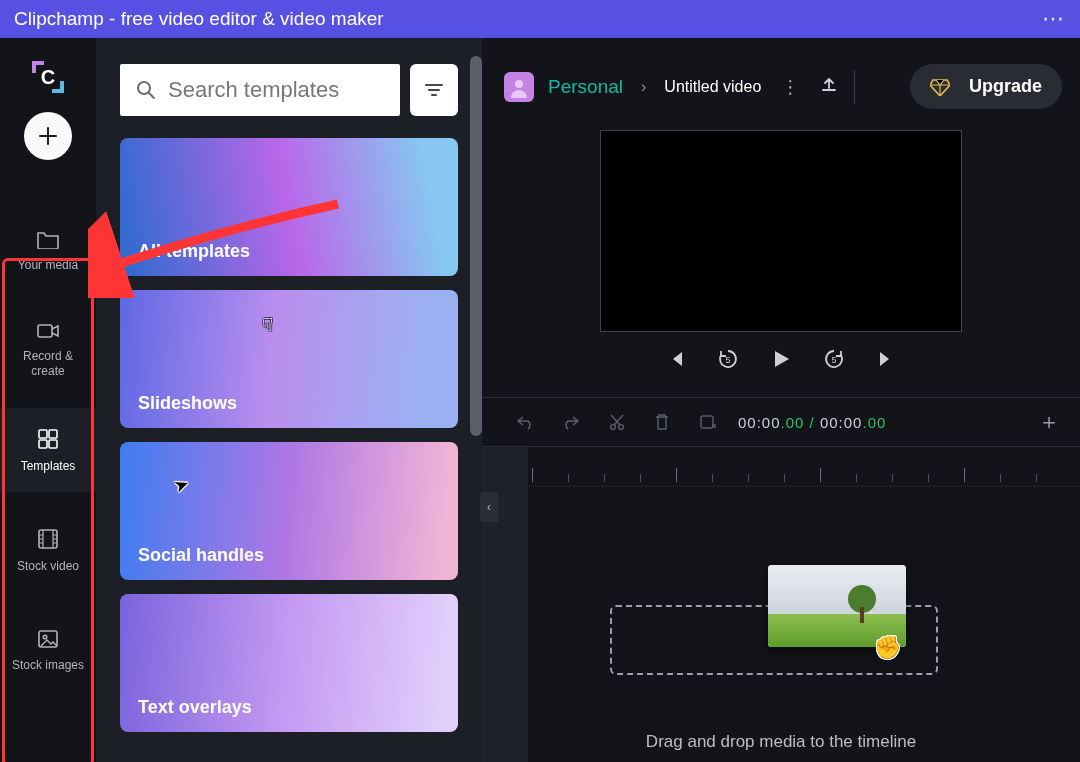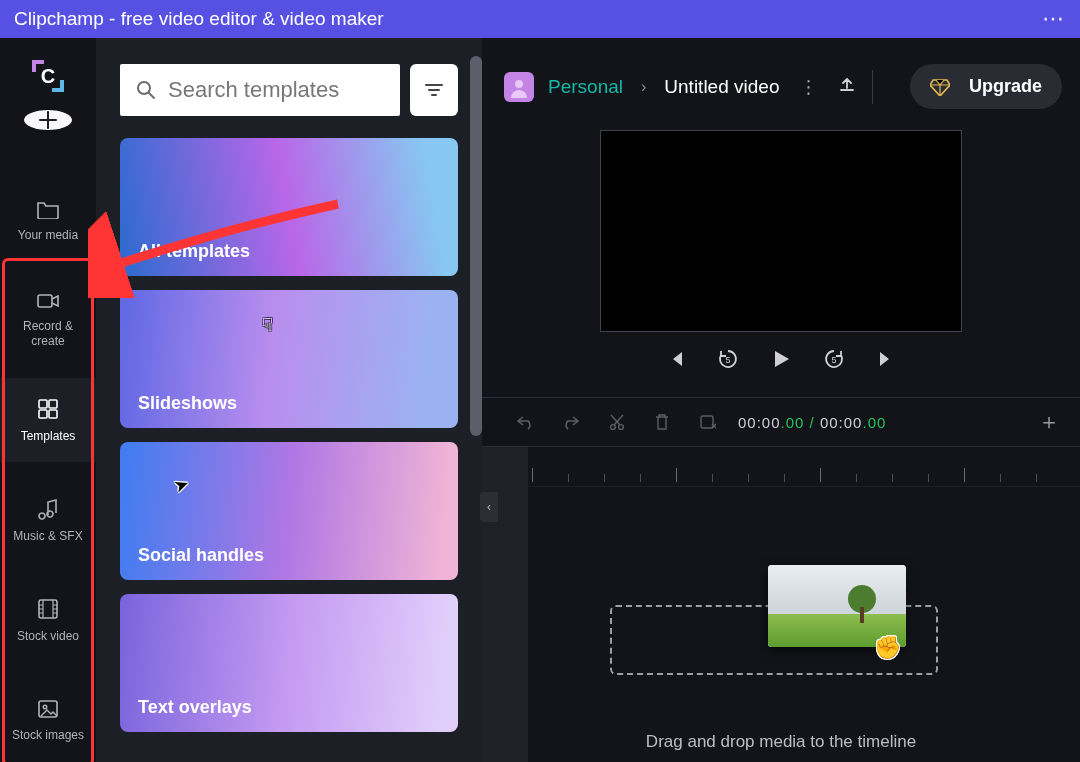--- a/index.html
+++ b/index.html
@@ -109,21 +109,21 @@
 
   .main-area{
     flex:1;background:#121419;position:relative;display:flex;flex-direction:column;
   }
   .header-row{
     display:flex;align-items:center;padding:26px 18px 22px 22px;gap:14px;
   }
   .hdr-avatar{width:30px;height:30px;border-radius:6px;background:#c384e6;display:flex;align-items:center;justify-content:center;}
   .hdr-personal{color:#14b8a6;font-size:19px;}
   .hdr-chevron{color:#8e8f97;font-size:16px;padding:0 4px;}
-  .hdr-title{color:#fff;font-size:19px;flex:0 0 auto;text-align:center;}
+  .hdr-title{color:#fff;font-size:16px;flex:0 0 auto;text-align:center;}
   .hdr-more{color:#b0b0b7;font-size:18px;letter-spacing:1px;padding:0 6px;cursor:pointer;}
   .hdr-exp{color:#b0b0b7;font-size:16px;padding-right:2px;cursor:pointer;}
   .hdr-div{width:1px;height:34px;background:#3a3c44;}
   .upgrade-btn{
     background:#2a2c34;border-radius:24px;padding:12px 20px;
     display:flex;align-items:center;gap:19px;font-weight:600;font-size:18px;cursor:pointer;
     margin-left:auto;
   }
 
   .preview-box{
@@ -243,28 +243,20 @@
       <div class="side-item active">
         <span class="side-icon">
           <svg width="22" height="22" viewBox="0 0 22 22">
               <rect x="2" y="2" width="8" height="8" rx="1" fill="none" stroke="#fff" stroke-width="1.6"></rect>
               <rect x="12" y="2" width="8" height="8" rx="1" fill="none" stroke="#fff" stroke-width="1.6"></rect>
               <rect x="2" y="12" width="8" height="8" rx="1" fill="none" stroke="#fff" stroke-width="1.6"></rect>
               <rect x="12" y="12" width="8" height="8" rx="1" fill="none" stroke="#fff" stroke-width="1.6"></rect>
             </svg>
         </span>
         <span>Templates</span>
-      </div>
-      <div class="side-item">
-        <span class="side-icon">
-          <svg width="20" height="22" viewBox="0 0 20 22">
-              <path d="M7 18 a3 3 0 1 1 0 -0.001 M15 16 a3 3 0 1 1 0 -0.001 M10 17 V4 l8 -2 v13" fill="none" stroke="#b3b3b8" stroke-width="1.6"></path>
-            </svg>
-        </span>
-        <span>Music &amp; SFX</span>
       </div>
       <div class="side-item">
         <span class="side-icon">
           <svg width="22" height="22" viewBox="0 0 22 22">
               <rect x="2" y="2" width="18" height="18" rx="2" fill="none" stroke="#b3b3b8" stroke-width="1.6"></rect>
               <path d="M6 2 V20 M16 2 V20 M2 7 H6 M2 11 H6 M2 15 H6 M16 7 H20 M16 11 H20 M16 15 H20" stroke="#b3b3b8" stroke-width="1.2"></path>
             </svg>
         </span>
         <span>Stock video</span>
       </div>

